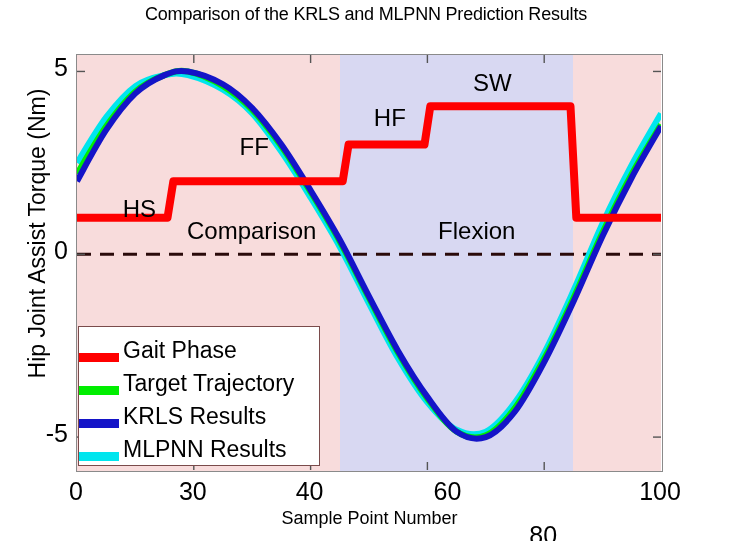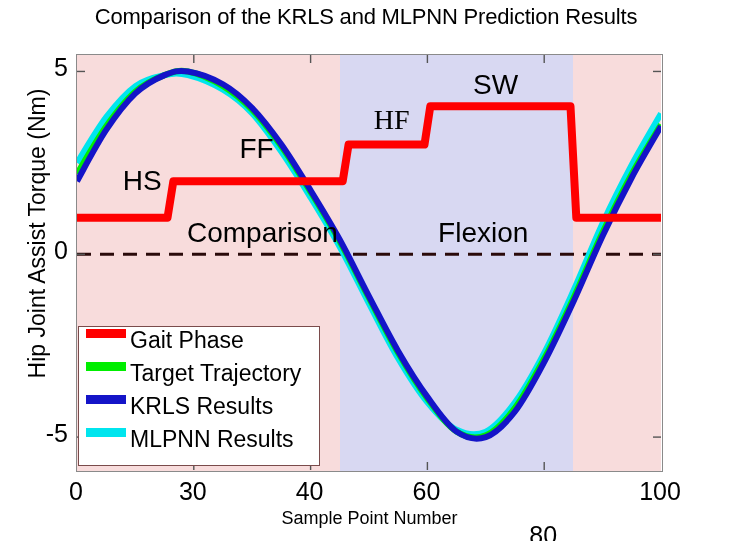--- a/index.html
+++ b/index.html
@@ -19,21 +19,21 @@
     left: 0; top: 0;
     width: 732px;
     height: 541px;
   }
   .title {
     position: absolute;
     left: 0;
     top: 4px;
     width: 732px;
     text-align: center;
-    font-size: 22px;
+    font-size: 18px;
     color: #000;
     letter-spacing: -0.2px;
     white-space: nowrap;
   }
   .ylabel {
     position: absolute;
     left: -163px;
     top: 220px;
     width: 400px;
     text-align: center;
@@ -84,40 +84,39 @@
   .xlab {
     position: absolute;
     font-size: 25px;
     color: #000;
     text-align: center;
     width: 70px;
     white-space: nowrap;
   }
   .annot {
     position: absolute;
-    font-size: 28px;
+    font-size: 24px;
     color: #000;
     white-space: nowrap;
   }
   .legend {
     position: absolute;
     left: 78px;
     top: 326px;
     width: 242px;
     height: 140px;
     background: #ffffff;
     border: 1.5px solid #7a4b4b;
     box-sizing: border-box;
     padding: 2px 0 0 0;
   }
   .legend-row {
     display: flex;
-    align-items: flex-start;
+    align-items: flex-end;
     height: 33px;
-    padding-left: 7px;
   }
   .legend-swatch {
     width: 40px;
     height: 9px;
     margin-right: 4px;
     flex: none;
   }
   .legend-text {
     font-size: 23px;
     color: #000;
@@ -167,28 +166,28 @@
   <div class="ytick-wrap">
     <div id="yticks">
         <div class="ylab" style="left: 8px; top: 53.4537px;">5</div>
         <div class="ylab" style="left: 8px; top: 236.273px;">0</div>
         <div class="ylab" style="left: 8px; top: 419.093px;">-5</div>
       </div>
     <div id="xticks">
         <div class="xlab" style="left: 41px; top: 477px;">0</div>
         <div class="xlab" style="left: 157.8px; top: 477px;">30</div>
         <div class="xlab" style="left: 274.6px; top: 477px;">40</div>
-        <div class="xlab" style="left: 391.4px; top: 477px;">60</div>
+        <div class="xlab" style="left: 391.4px; top: 477px; text-align: right;">60</div>
         <div class="xlab" style="left: 508.2px; top: 477px; margin-top: 44px;">80</div>
         <div class="xlab" style="left: 625px; top: 477px;">100</div>
       </div>
     <div id="annots">
-        <div class="annot" style="left: 122.72px; top: 165px; text-align: center;">HS</div>
+        <div class="annot" style="left: 122.72px; top: 195px; text-align: center;">HS</div>
         <div class="annot" style="left: 239.52px; top: 133.066px;">FF</div>
-        <div class="annot" style="left: 373.84px; top: 103.815px; font-family: Liberation Serif, serif;">HF</div>
+        <div class="annot" style="left: 373.84px; top: 103.815px;">HF</div>
         <div class="annot" style="left: 473.12px; top: 69.0793px;">SW</div>
         <div class="annot" style="left: 186.96px; top: 217.163px;">Comparison</div>
         <div class="annot" style="left: 438.08px; top: 217.163px;">Flexion</div>
       </div>
   </div>
 
   <div class="legend">
     <div class="legend-row">
       <span class="legend-swatch" style="background: rgb(255, 0, 0);"></span>
       <span class="legend-text">Gait Phase</span>

